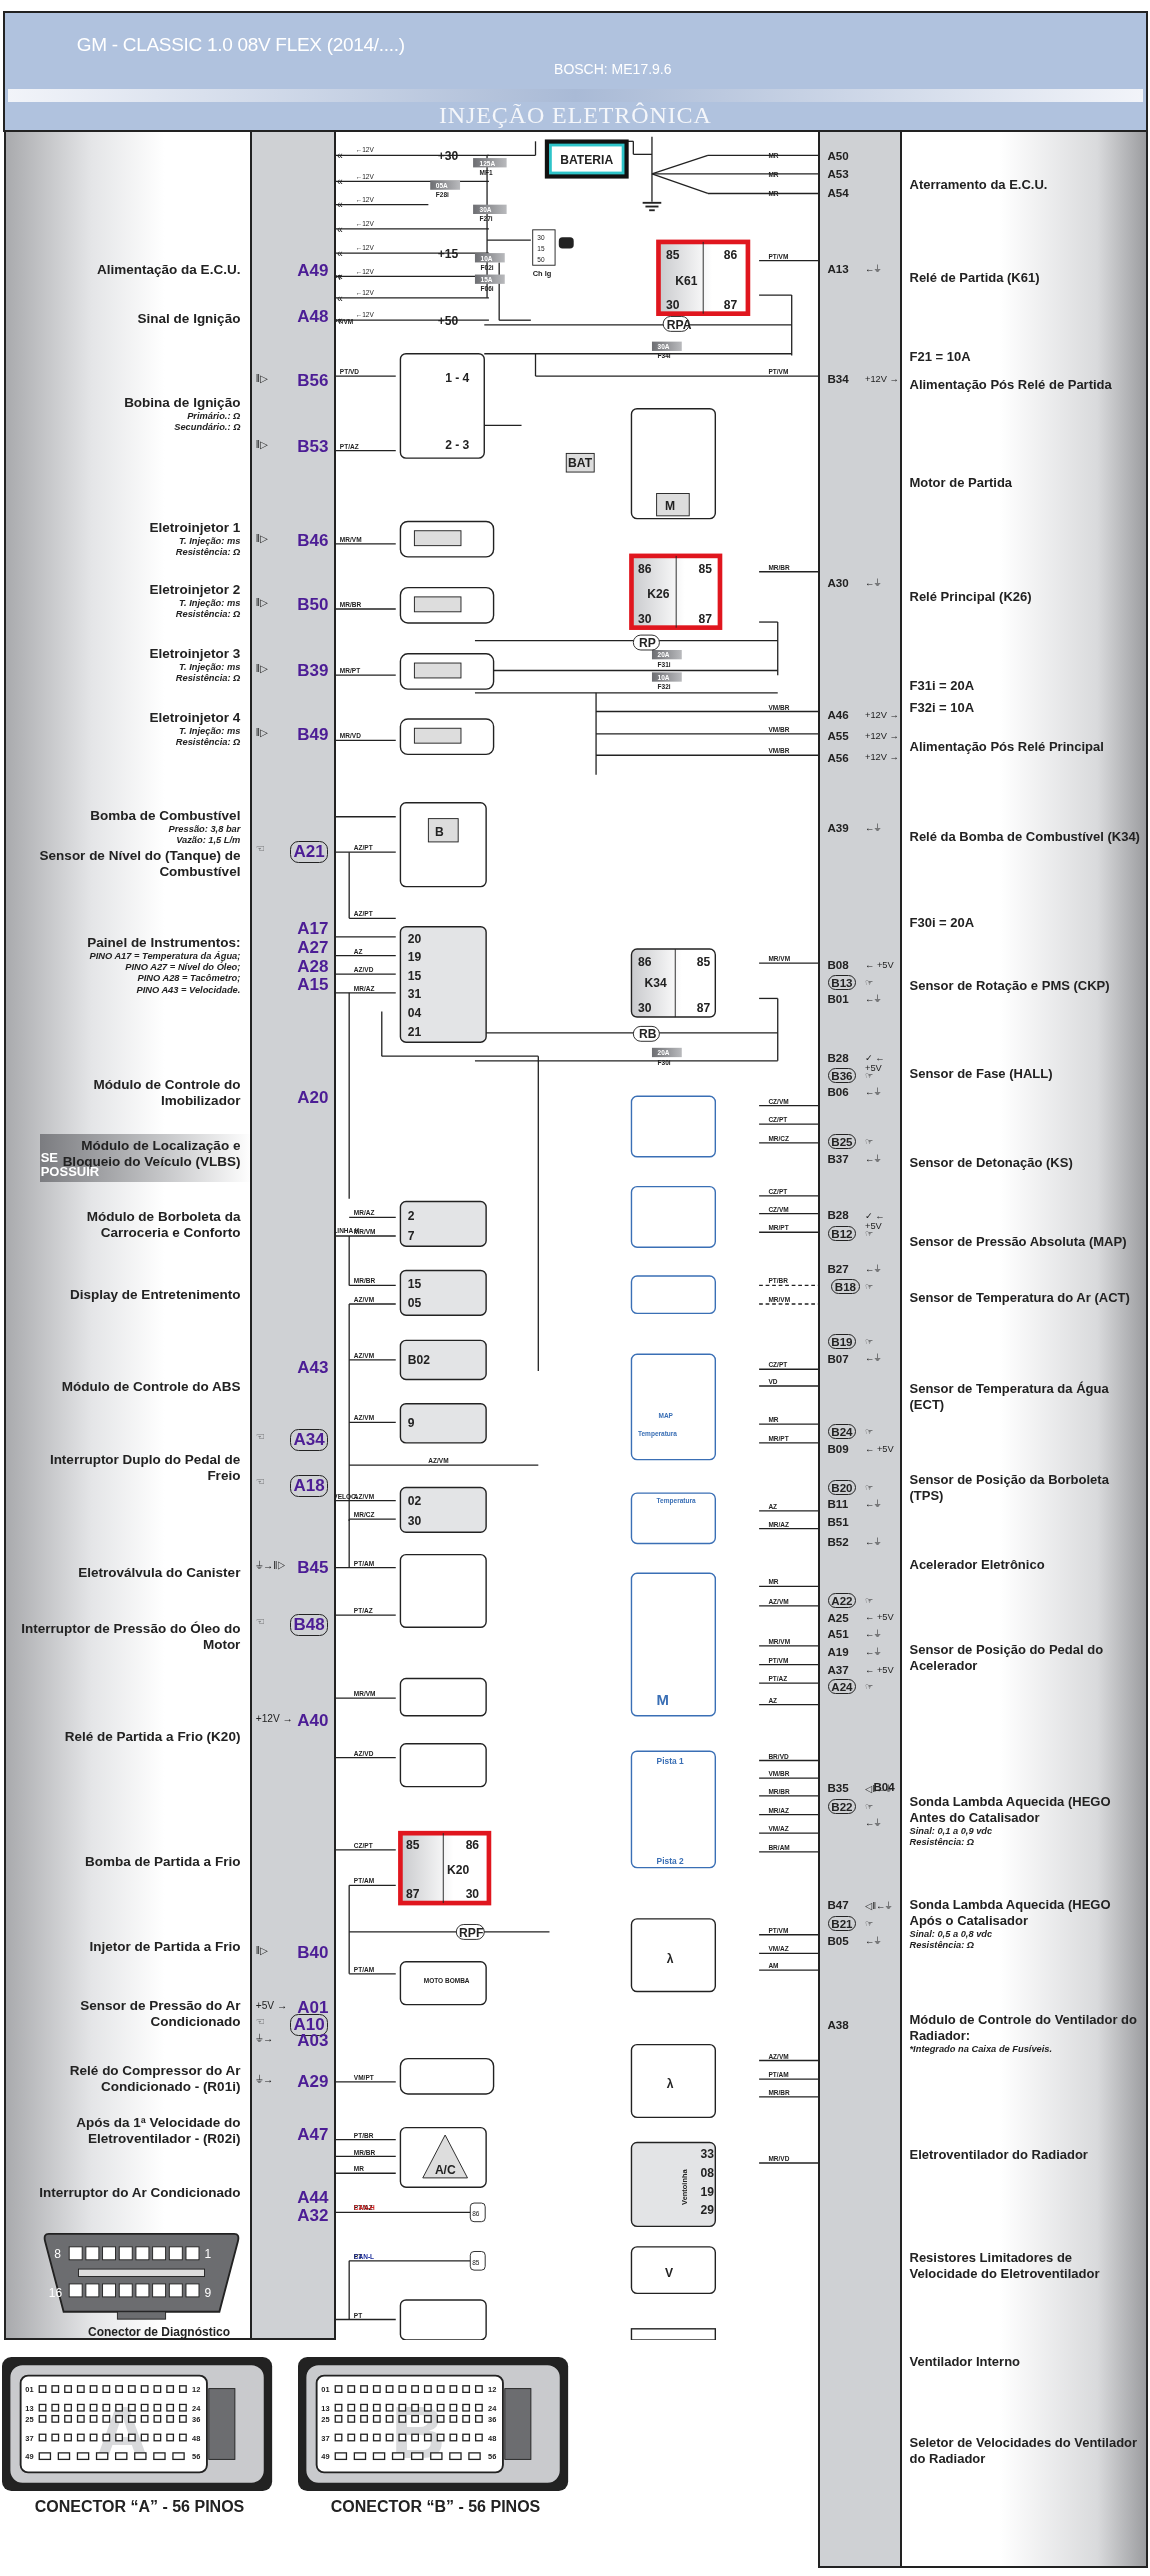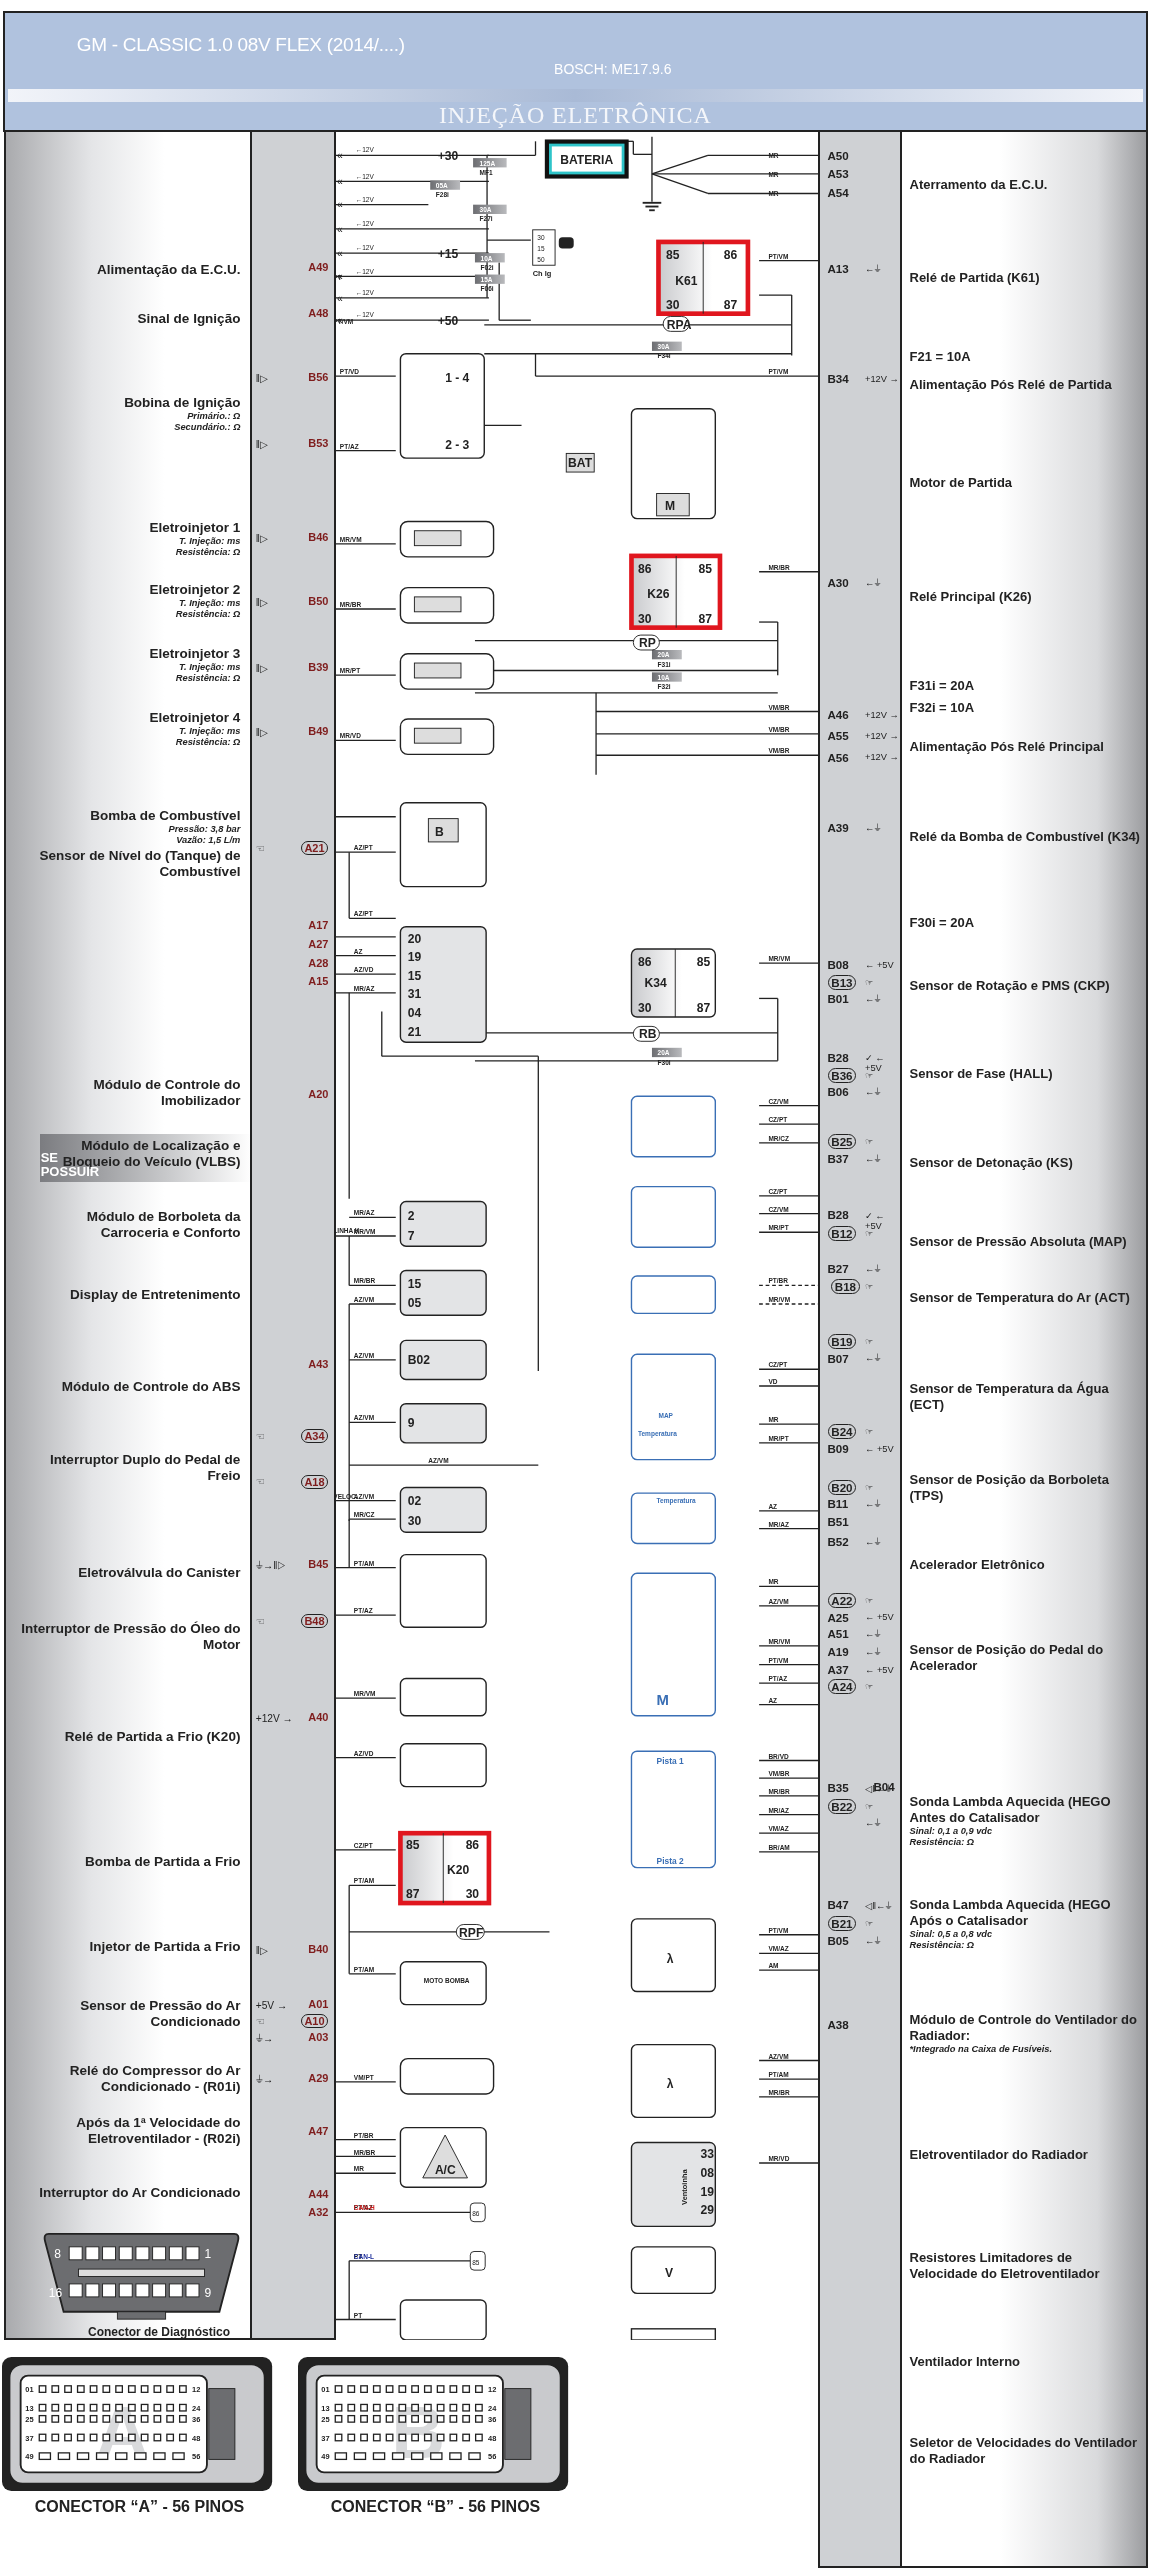--- a/index.html
+++ b/index.html
@@ -17,21 +17,21 @@
   #right-pins{left:818px;top:132px;width:84px;height:2436px;background:#cfd1d4;border-left:2.8px solid #222;border-right:2.8px solid #222;border-bottom:2.8px solid #222;}
   #right-labels{left:902px;top:132px;width:246px;height:2436px;background:linear-gradient(90deg,#fff 0%,#fff 40%,#d9dadc 80%,#9c9da0 100%);border-right:2.8px solid #222;border-bottom:2.8px solid #222;}
 
   .lbl{position:absolute;right:9.3px;text-align:right;font-weight:bold;font-size:13.5px;line-height:16px;color:#222;}
   .lbl .sub{display:block;font-style:italic;font-size:9.3px;line-height:11.2px;}
   .rlbl{position:absolute;left:7.5px;text-align:left;font-weight:bold;font-size:13px;line-height:16px;color:#222;}
   .rlbl .sub{display:block;font-style:italic;font-size:9.3px;line-height:11.2px;}
   .se-possuir{position:absolute;left:34px;width:212px;height:48px;top:1034px;background:linear-gradient(90deg,#7b7c80,#c8c9cb 60%,rgba(255,255,255,0));}
   .se-tag{position:absolute;left:35px;top:1056px;color:#fff;font-weight:bold;font-size:13px;line-height:14px;}
 
-  .pin{position:absolute;font-weight:bold;font-size:11px;color:#7f1d1d;}
+  .pin{position:absolute;font-weight:bold;font-size:17px;color:#4c1d95;}
   .pin.circ{border:1.4px solid #222;border-radius:8.4px;padding:0 2.8px;background:#fff0;}
   .rpin{position:absolute;font-weight:bold;font-size:11.6px;color:#222;}
   .rpin.circ{border:1.4px solid #222;border-radius:8.4px;padding:0 2.8px;}
   .rsym{position:absolute;font-size:9.3px;color:#222;}
   .lsym{position:absolute;font-size:10.2px;color:#222;}
 
   #diagram{position:absolute;left:335px;top:132px;width:483px;height:2208px;}
   #diagram svg{position:absolute;left:0;top:0;}
   .wl{font-size:7px;font-family:"Liberation Sans",sans-serif;font-weight:bold;fill:#222;}
   .cl{font-size:13px;font-family:"Liberation Sans",sans-serif;font-weight:bold;fill:#222;}
@@ -56,20 +56,21 @@
   <div class="se-possuir" style="top: 1002px;"></div>
 <div class="lbl" style="top: 130px; width: 224px;"><span>Alimentação da E.C.U.</span></div>
     <div class="lbl" style="top: 179px; width: 224px;"><span>Sinal de Ignição</span></div>
     <div class="lbl" style="top: 263px; width: 224px;"><span>Bobina de Ignição</span><span class="sub">Primário.: Ω</span><span class="sub">Secundário.: Ω</span></div>
     <div class="lbl" style="top: 388px; width: 224px;"><span>Eletroinjetor 1</span><span class="sub">T. Injeção: ms</span><span class="sub">Resistência: Ω</span></div>
     <div class="lbl" style="top: 450px; width: 224px;"><span>Eletroinjetor 2</span><span class="sub">T. Injeção: ms</span><span class="sub">Resistência: Ω</span></div>
     <div class="lbl" style="top: 514px; width: 224px;"><span>Eletroinjetor 3</span><span class="sub">T. Injeção: ms</span><span class="sub">Resistência: Ω</span></div>
     <div class="lbl" style="top: 578px; width: 224px;"><span>Eletroinjetor 4</span><span class="sub">T. Injeção: ms</span><span class="sub">Resistência: Ω</span></div>
     <div class="lbl" style="top: 676px; width: 224px;"><span>Bomba de Combustível</span><span class="sub">Pressão: 3,8 bar</span><span class="sub">Vazão: 1,5 L/m</span></div>
     <div class="lbl" style="top: 716px; width: 224px;"><span>Sensor de Nível do (Tanque) de Combustível</span></div>
+    <div class="lbl" style="top: 803px; width: 224px;"><span>Painel de Instrumentos:</span><span class="sub">PINO A17 = Temperatura da Água;</span><span class="sub">PINO A27 = Nível do Óleo;</span><span class="sub">PINO A28 = Tacômetro;</span><span class="sub">PINO A43 = Velocidade.</span></div>
     <div class="lbl" style="top: 945px; width: 224px;"><span>Módulo de Controle do Imobilizador</span></div>
     <div class="lbl" style="top: 1006px; width: 186px;"><span>Módulo de Localização e Bloqueio do Veículo (VLBS)</span></div>
     <div class="se-tag" style="top: 1019px; width: 56px;">SE POSSUIR</div>
     <div class="lbl" style="top: 1077px; width: 224px;"><span>Módulo de Borboleta da Carroceria e Conforto</span></div>
     <div class="lbl" style="top: 1155px; width: 224px;"><span>Display de Entretenimento</span></div>
     <div class="lbl" style="top: 1247px; width: 224px;"><span>Módulo de Controle do ABS</span></div>
     <div class="lbl" style="top: 1320px; width: 224px;"><span>Interruptor Duplo do Pedal de Freio</span></div>
     <div class="lbl" style="top: 1433px; width: 224px;"><span>Eletroválvula do Canister</span></div>
     <div class="lbl" style="top: 1489px; width: 224px;"><span>Interruptor de Pressão do Óleo do Motor</span></div>
     <div class="lbl" style="top: 1597px; width: 224px;"><span>Relé de Partida a Frio (K20)</span></div>

